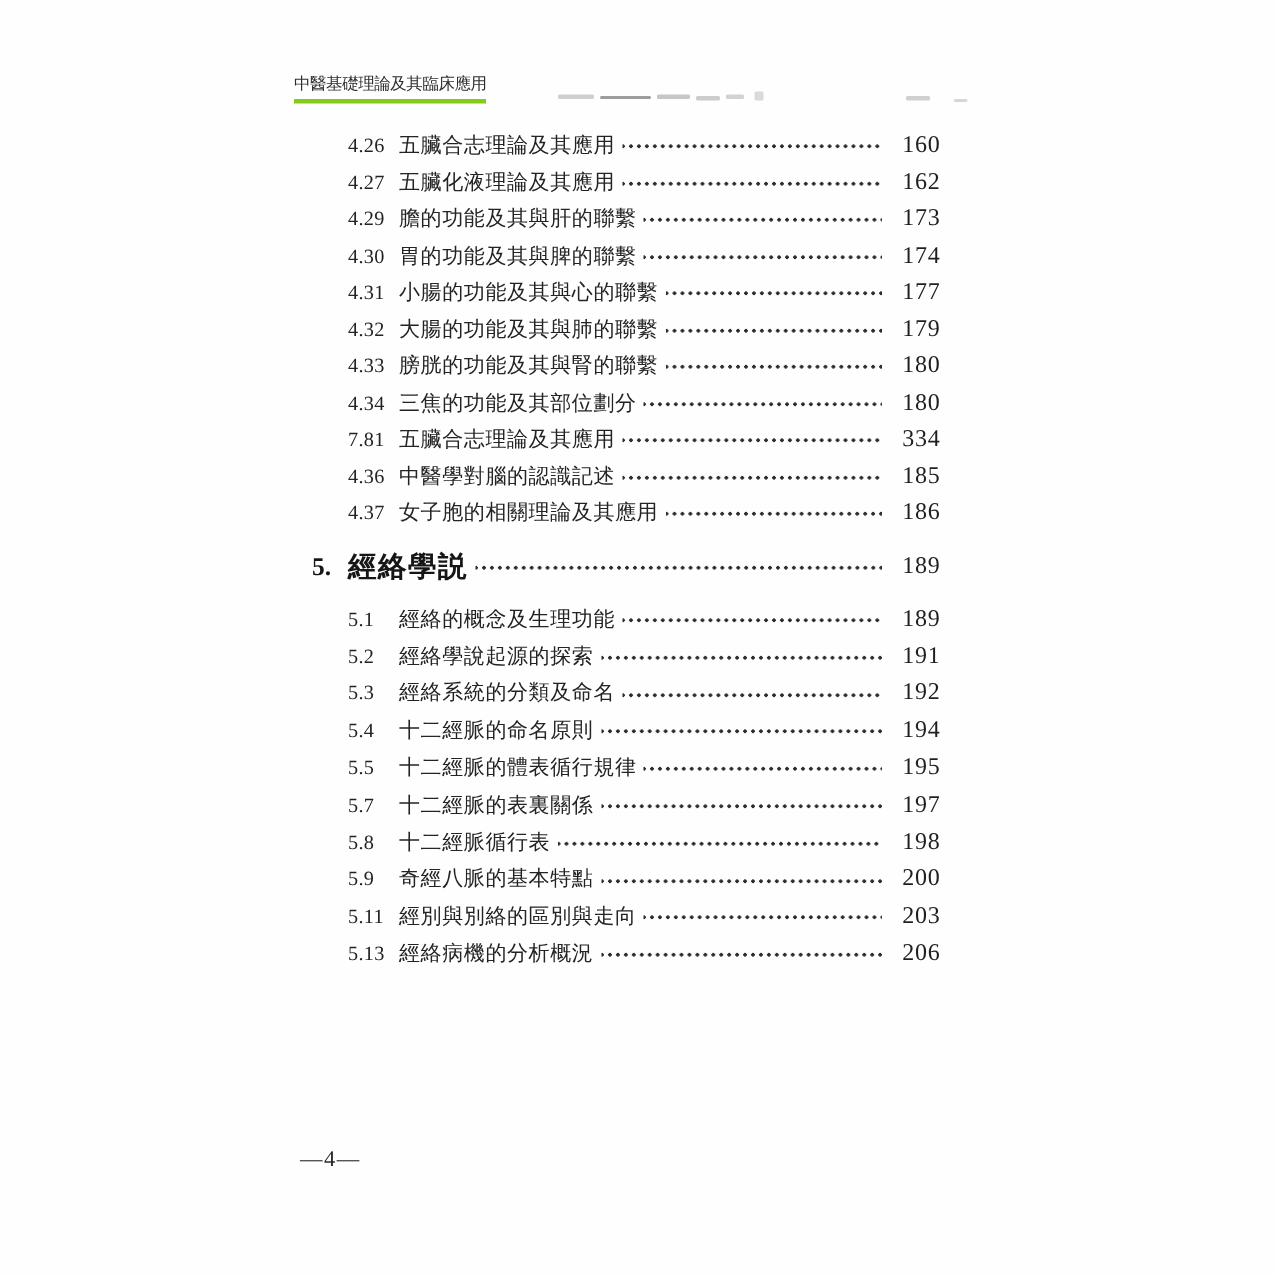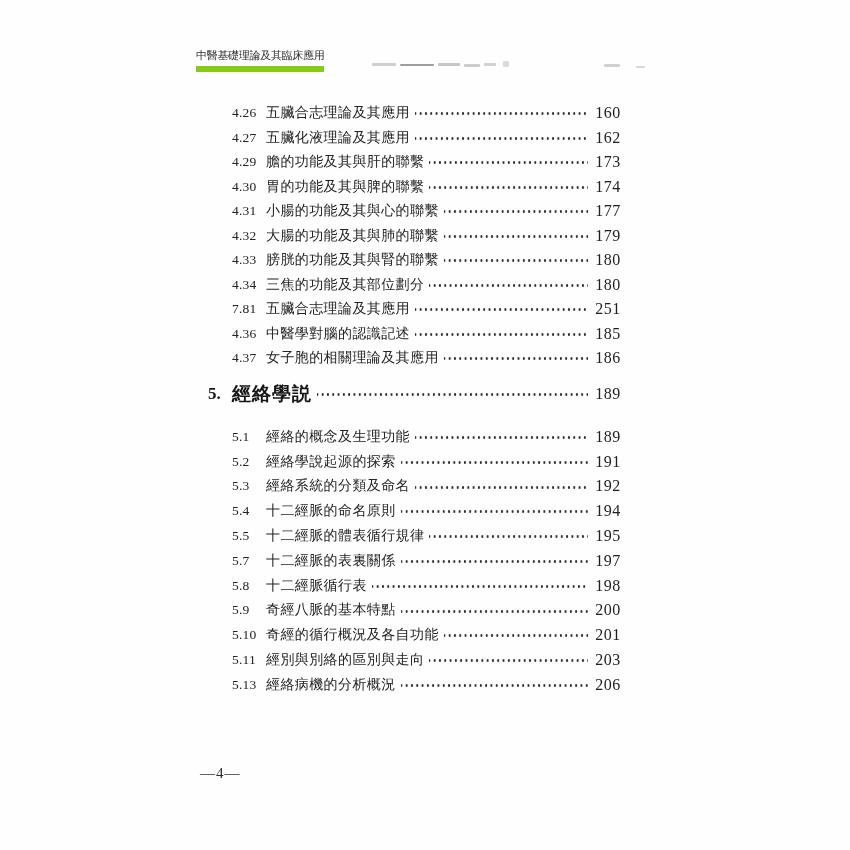--- a/index.html
+++ b/index.html
@@ -7,49 +7,49 @@
     width:850px;height:850px;position:relative;overflow:hidden;
     background:#ffffff;color:#222;
     font-family:"Liberation Serif","DejaVu Serif",serif;
   }
   .page{position:absolute;inset:0;background:#fefefe;}
 
   
   .running-head{
     position:absolute;left:196px;top:48px;
     font-size:11px;letter-spacing:-0.3px;color:#2e2e2e;
-    border-bottom:6px solid #84cc16;padding-bottom:3px;white-space:nowrap;
+    border-bottom:3px solid #84cc16;padding-bottom:3px;white-space:nowrap;
   }
   
   .smudge span{position:absolute;border-radius:1px;}
   .sm1{left:372px;top:63px;width:24px;height:3px;background:#cfcfcf;}
   .sm2{left:400px;top:64px;width:34px;height:2px;background:#9d9d9d;}
   .sm3{left:438px;top:63px;width:22px;height:3px;background:#c6c6c6;}
   .sm4{left:464px;top:64px;width:16px;height:3px;background:#cccccc;}
   .sm5{left:484px;top:63px;width:12px;height:3px;background:#d2d2d2;}
   .sm6{left:503px;top:61px;width:6px;height:6px;background:#dadada;}
   .sm7{left:604px;top:64px;width:16px;height:3px;background:#d0d0d0;}
   .sm8{left:636px;top:66px;width:9px;height:2px;background:#d6d6d6;}
 
   
   .toc{position:absolute;left:208px;top:85px;width:419px;}
-  .toc-list{padding-left:24px;margin-top:16px;}
+  .toc-list{padding-left:24px;}
   .toc-row{
     display:flex;align-items:center;height:24.5px;
     font-size:14px;white-space:nowrap;color:#232323;
   }
   .toc-list.s5 .toc-row{height:24.8px;}
   .toc-row .num{flex:none;width:34px;font-size:13.5px;letter-spacing:0.2px;}
   .toc-row .title{flex:none;letter-spacing:0.4px;}
   .leader{
     flex:1;align-self:stretch;margin-left:5px;margin-right:1px;
     background-image:radial-gradient(circle,#2d2d2d 1.1px,rgba(0,0,0,0) 1.35px);
     background-size:5.3px 5.3px;background-repeat:repeat-x;background-position:3px 54%;
   }
-  .pageno{flex:none;width:38px;text-align:center;font-size:16px;letter-spacing:0.5px;color:#1f1f1f;}
+  .pageno{flex:none;width:38px;text-align:right;font-size:16px;letter-spacing:0.5px;color:#1f1f1f;}
 
   
   .section-heading{
     display:flex;align-items:center;height:30px;margin:8px 0;
     font-weight:bold;font-size:19px;letter-spacing:1px;color:#161616;white-space:nowrap;
   }
   .section-heading .num{flex:none;width:24px;font-size:17px;letter-spacing:0;}
   .section-heading .pageno{font-weight:normal;}
 
   
@@ -124,21 +124,21 @@
         <div class="toc-row">
     <span class="num">4.34</span>
     <span class="title">三焦的功能及其部位劃分</span>
     <span class="leader"></span>
     <span class="pageno">180</span>
   </div>
         <div class="toc-row">
     <span class="num">7.81</span>
     <span class="title">五臟合志理論及其應用</span>
     <span class="leader"></span>
-    <span class="pageno">251</span>
+    <span class="pageno">334</span>
   </div>
         <div class="toc-row">
     <span class="num">4.36</span>
     <span class="title">中醫學對腦的認識記述</span>
     <span class="leader"></span>
     <span class="pageno">185</span>
   </div>
         <div class="toc-row">
     <span class="num">4.37</span>
     <span class="title">女子胞的相關理論及其應用</span>
@@ -197,26 +197,20 @@
     <span class="leader"></span>
     <span class="pageno">198</span>
   </div>
         <div class="toc-row">
     <span class="num">5.9</span>
     <span class="title">奇經八脈的基本特點</span>
     <span class="leader"></span>
     <span class="pageno">200</span>
   </div>
         <div class="toc-row">
-    <span class="num">5.10</span>
-    <span class="title">奇經的循行概況及各自功能</span>
-    <span class="leader"></span>
-    <span class="pageno">201</span>
-  </div>
-        <div class="toc-row">
     <span class="num">5.11</span>
     <span class="title">經別與別絡的區別與走向</span>
     <span class="leader"></span>
     <span class="pageno">203</span>
   </div>
         <div class="toc-row">
     <span class="num">5.13</span>
     <span class="title">經絡病機的分析概況</span>
     <span class="leader"></span>
     <span class="pageno">206</span>

